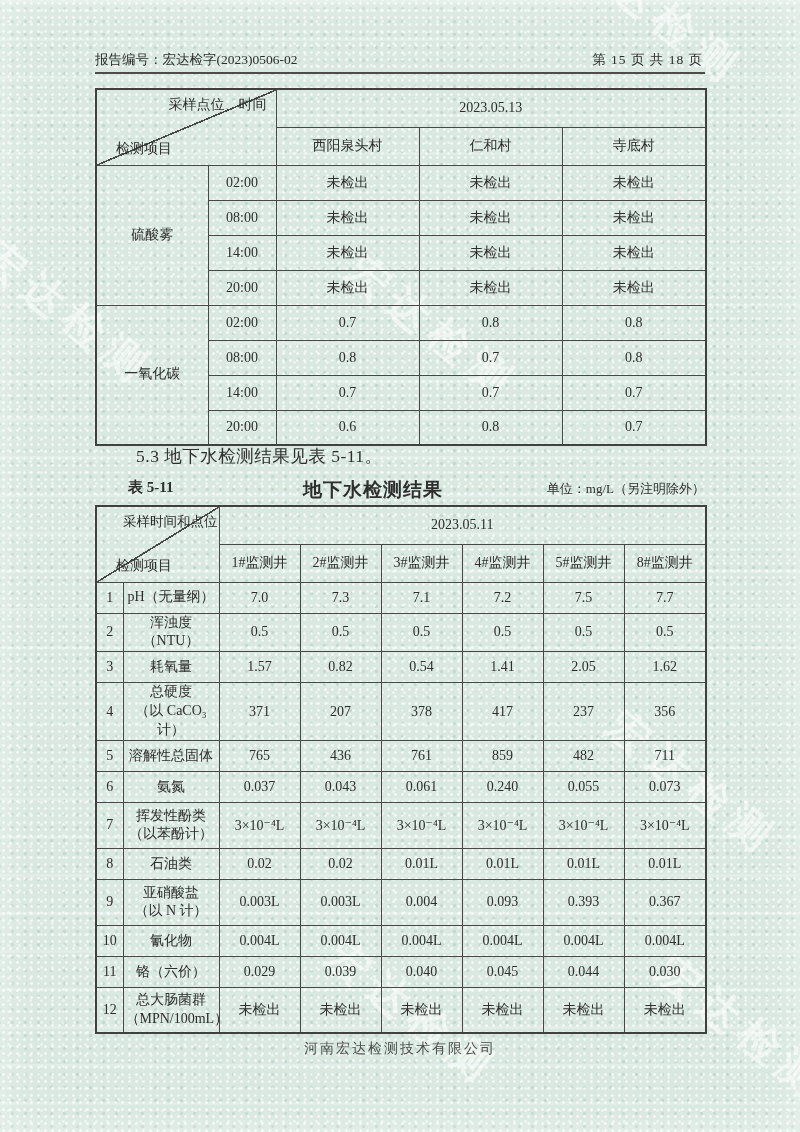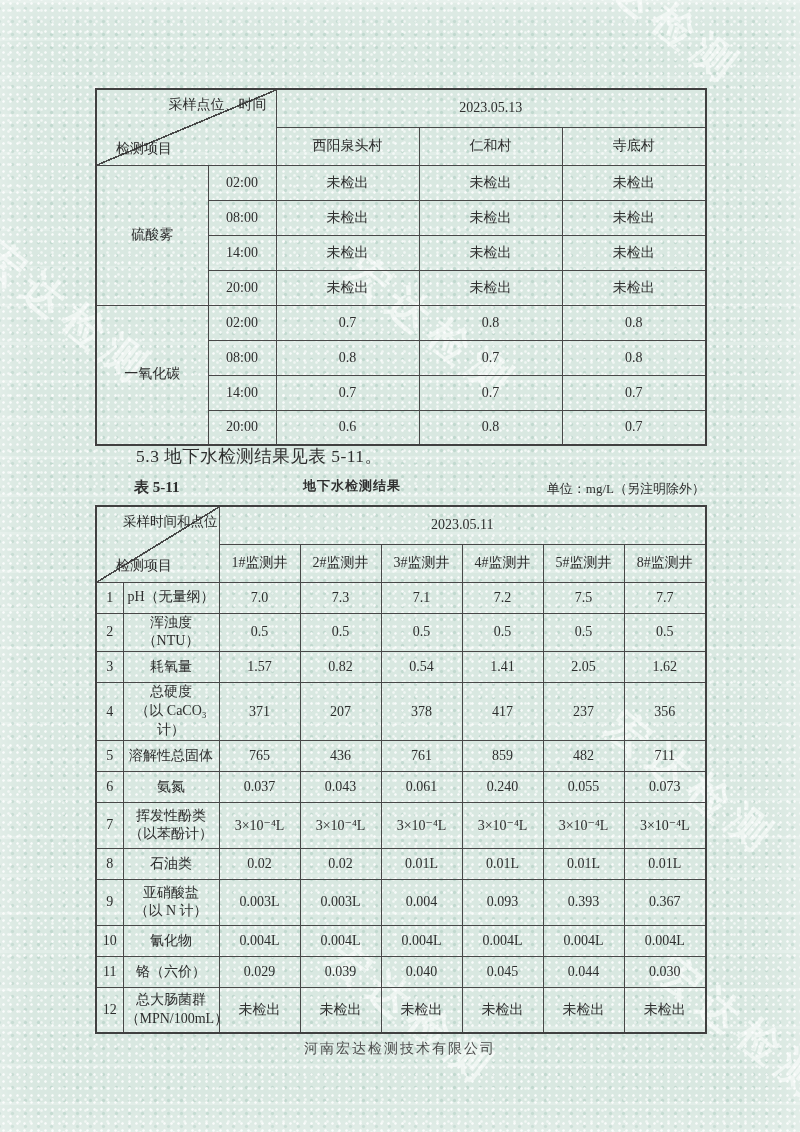--- a/index.html
+++ b/index.html
@@ -54,39 +54,43 @@
   #t1 thead tr{height:38px;}
   #t1 tbody tr{height:35px;}
   #t2 thead tr{height:38px;}
   #t2 tbody tr{height:31px;}
   #t2 tbody tr.tall{height:46px;}
   .item-cell{white-space:pre-line;line-height:1.35;}
 
   .section-line{position:absolute;left:95px;top:444px;font-size:17.5px;letter-spacing:.5px;margin-left:41px;}
 
   .caption{position:absolute;left:95px;top:477px;width:610px;height:24px;font-size:14px;}
-  .cap-no{position:absolute;left:39px;top:1px;font-weight:bold;font-size:15px;text-align:center;}
-  .cap-title{position:absolute;left:208px;top:0;font-weight:bold;font-size:13px;letter-spacing:1px;}
+  .cap-no{position:absolute;left:33px;top:1px;font-weight:bold;font-size:15px;text-align:center;}
+  .cap-title{position:absolute;left:208px;top:0;font-weight:bold;font-size:19px;letter-spacing:1px;}
   .cap-unit{position:absolute;right:0;top:3px;font-size:13px;}
 
   .footer{position:absolute;left:0;top:1040px;width:800px;text-align:center;
     font-size:14px;color:#4c4c4c;letter-spacing:2px;}
 </style>
 </head>
 <body>
 
 <div class="sheet">
 
   <span class="wm" style="left:555px;top:-15px;">宏达检测</span>
   <span class="wm" style="left:-35px;top:285px;">宏达检测</span>
   <span class="wm" style="left:330px;top:300px;">宏达检测</span>
   <span class="wm" style="left:590px;top:755px;">宏达检测</span>
   <span class="wm" style="left:310px;top:985px;">宏达检测</span>
   <span class="wm" style="left:640px;top:1000px;">宏达检测</span>
 
+  <div class="pg-header">
+    <span class="report-no">报告编号：宏达检字(2023)0506-02</span>
+    <span class="page-no">第 15 页 共 18 页</span>
+  </div>
 
   <div class="tbl" style="top:88px;">
     <table id="t1">
       <colgroup>
           <col style="width:112px">
           <col style="width:68px">
           <col style="width:143px">
           <col style="width:143px">
           <col style="width:144px">
         </colgroup>

